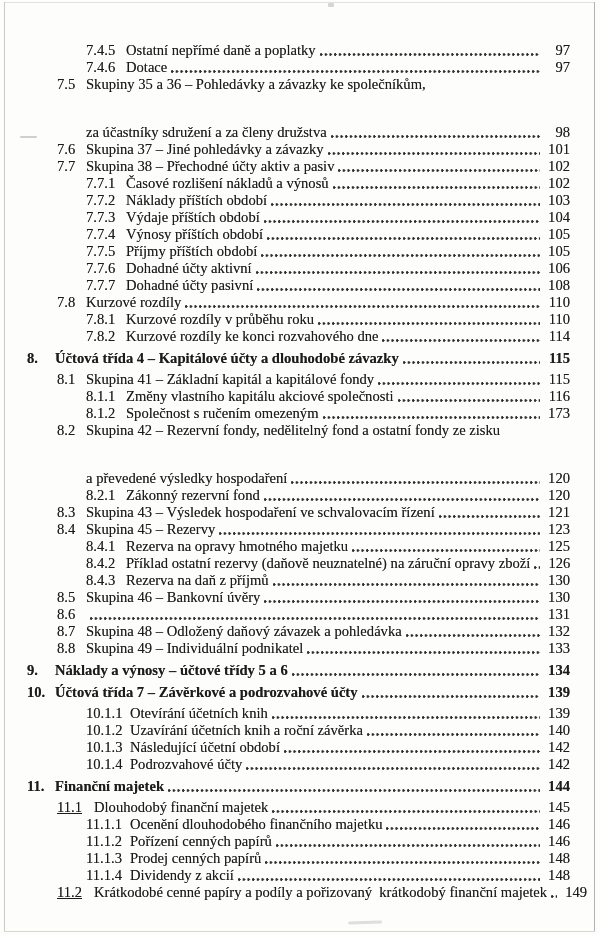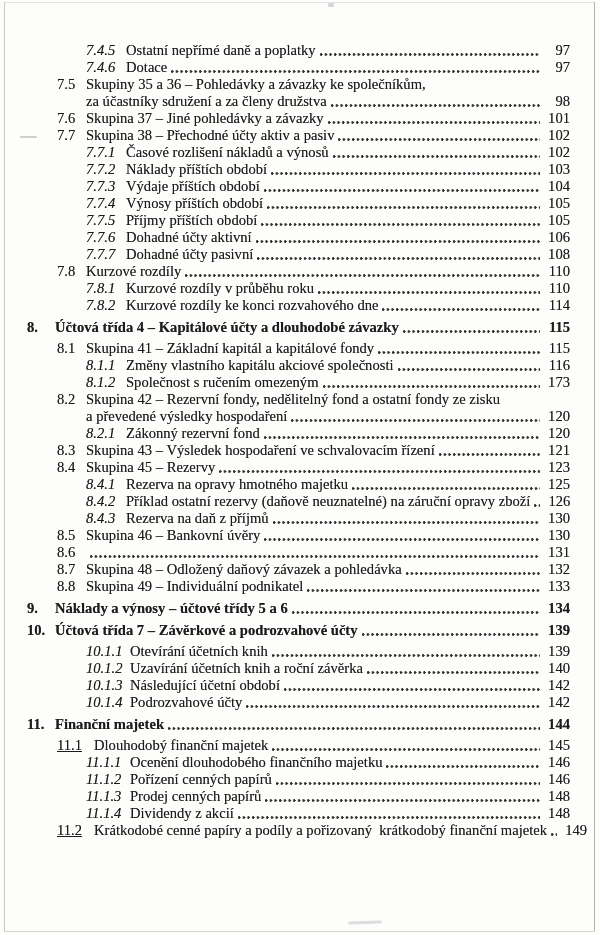--- a/index.html
+++ b/index.html
@@ -39,24 +39,24 @@
     line-height: 17px;
     white-space: pre;
   }
   .row.bold { font-weight: bold; margin: 5px 0 4px 0; }
 
   .lvl1 { padding-left: 27px; }
   .lvl2 { padding-left: 57px; }
   .lvl3 { padding-left: 86px; }
   .lvl1 .num { display: inline-block; width: 28px; flex: 0 0 auto; }
   .lvl2 .num { display: inline-block; width: 29px; flex: 0 0 auto; }
-  .lvl3 .num { display: inline-block; width: 40px; flex: 0 0 auto; font-style: italic; }
+  .lvl3 .num { display: inline-block; width: 40px; flex: 0 0 auto; }
   .lvl2.wide .num { width: 37px; text-decoration: underline; }
   .lvl3.wide .num { width: 44px; }
-  .cont.lvl2 { padding-left: 86px; }
+  .cont.lvl2 { padding-left: 86px; margin-top: 31px; }
 
   .title { flex: 0 0 auto; text-shadow: 0 0 0.4px rgba(0,0,0,0.5); }
   .num   { text-shadow: 0 0 0.4px rgba(0,0,0,0.5); }
 
   .dots {
     flex: 1 1 auto;
     min-width: 6px;
     height: 3px;
     margin: 0 3px 3px 4px;
     align-self: flex-end;

